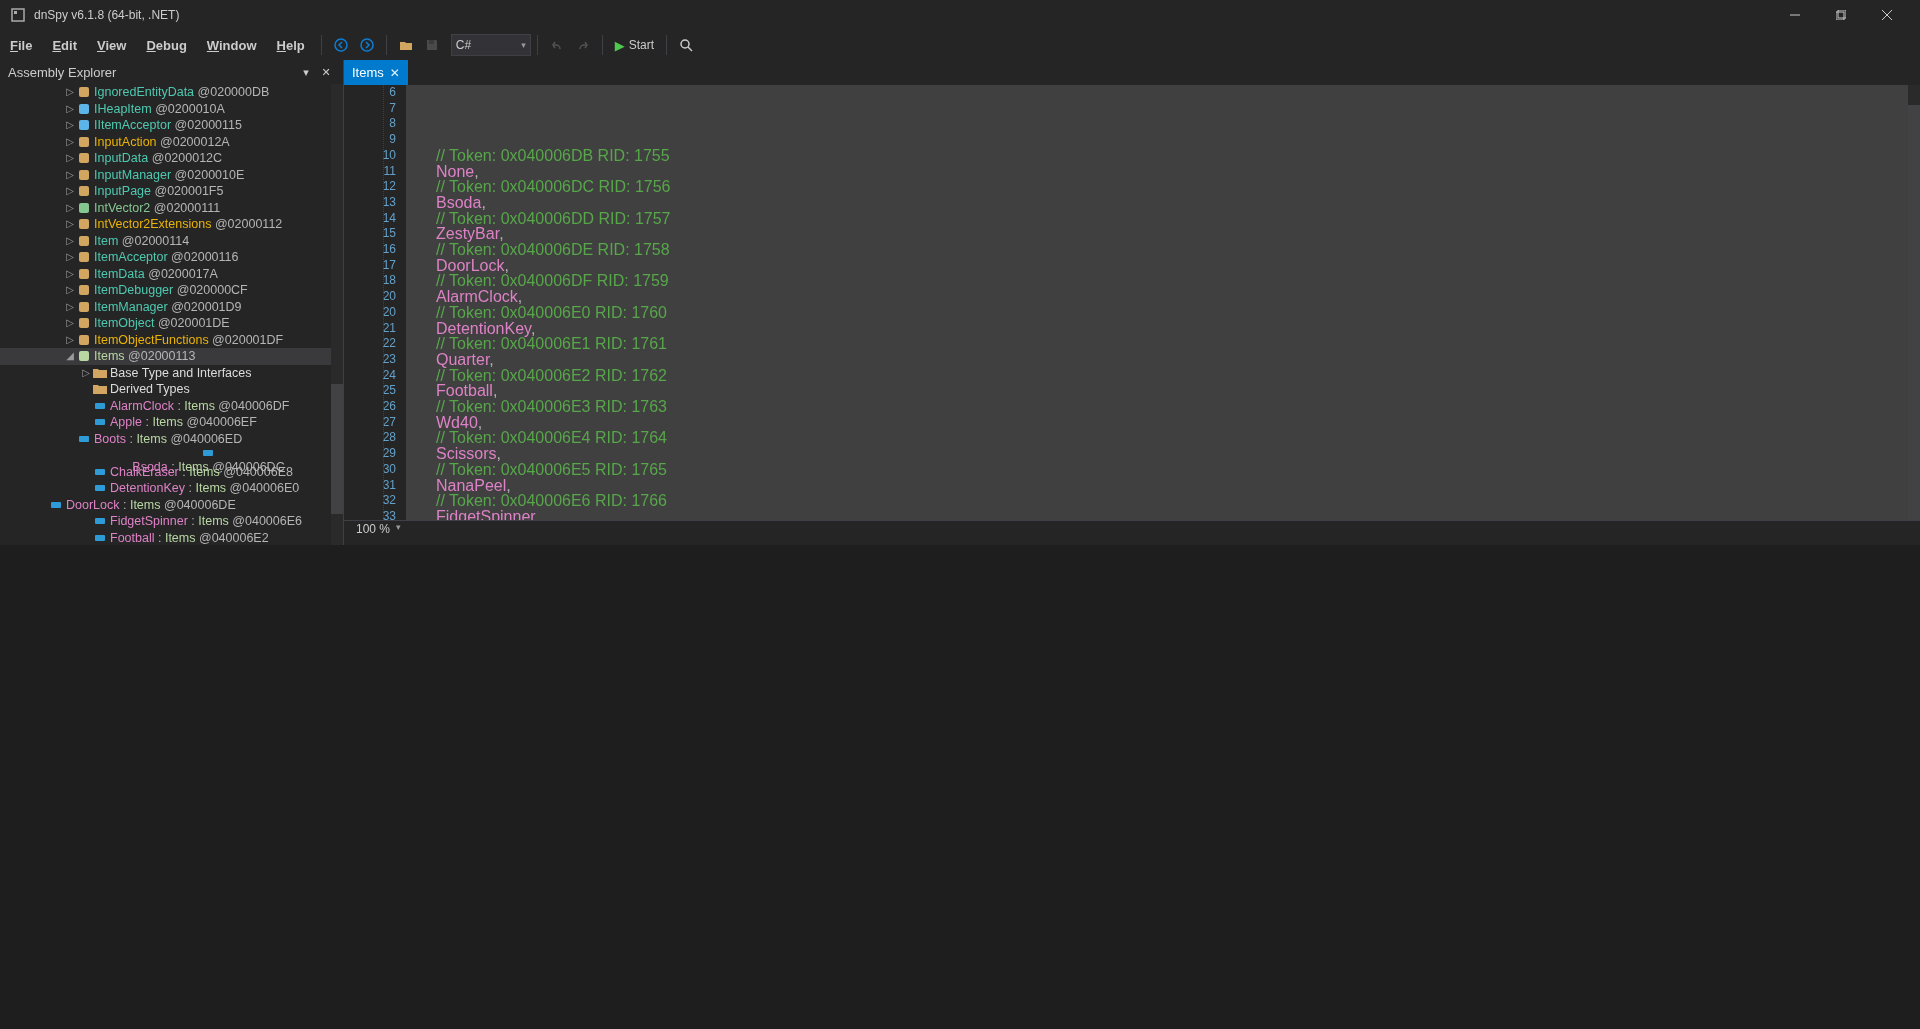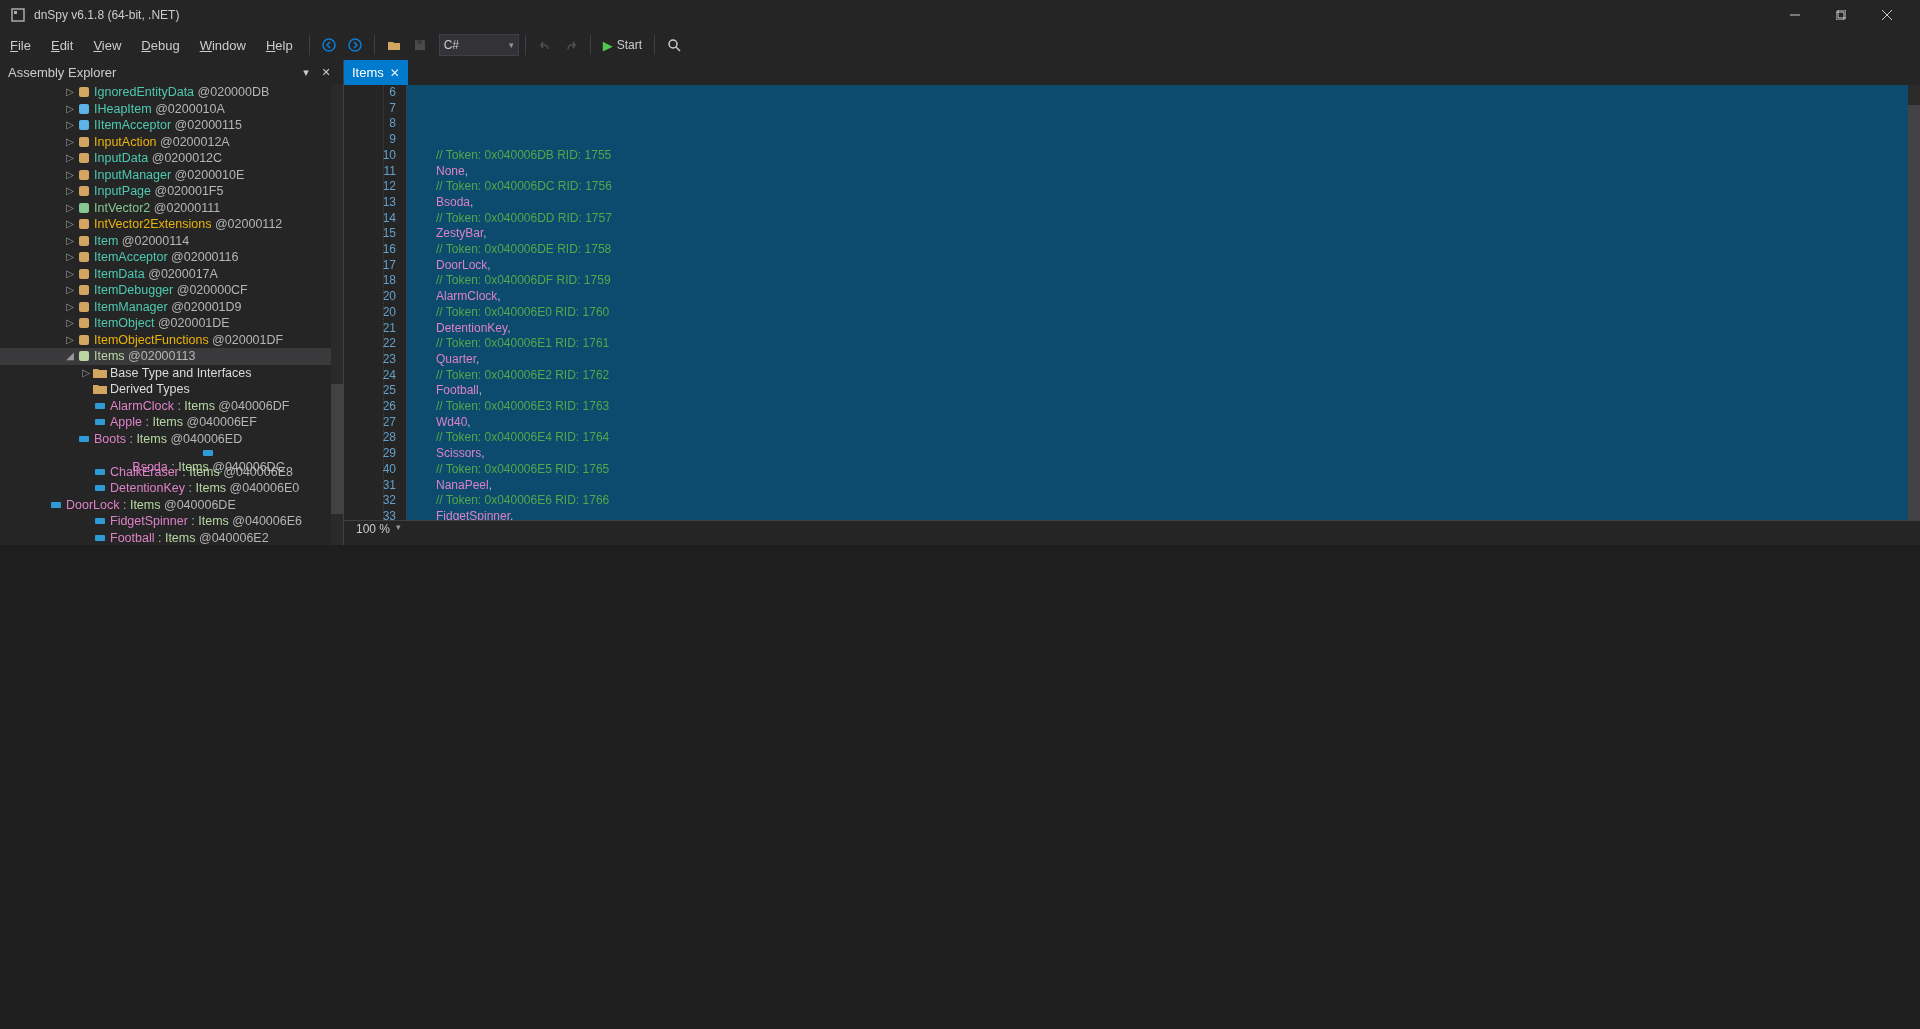--- a/index.html
+++ b/index.html
@@ -37,21 +37,21 @@
 .field-name { color: #dd82c6; } 
 .folder-name { color: #dcdcdc; }
 .token { color: #b5b5b5; }
 .tree-scroll-track { position: absolute; right: 0; top: 0; width: 12px; height: 100%; background: #2a2a2b; }
 .tree-scroll-thumb { position: absolute; width: 12px; background: #424245; }
 .tab-strip { height: 25px; display: flex; align-items: flex-end; background: #252526; }
 .tab { height: 25px; display: flex; align-items: center; padding: 0 8px; background: #007acc; color: #fff; font-size: 13px; border-radius: 0; }
 .tab .close { margin-left: 6px; font-size: 12px; cursor: pointer; opacity: 0.9; }
 .editor { flex: 1; display: flex; background: #1e1e1e; position: relative; overflow: hidden; }
 .gutter { width: 62px; background: #252526; text-align: right; padding-right: 10px; font-size: 12px; color: #64a0c8; font-family: Consolas, monospace; line-height: 15.7px; padding-top: 0; }
-.code { flex: 1; font-family: Consolas, monospace; font-size: 12px; line-height: 15.7px; background: #0c4a6e; color: #dcdcdc; white-space: pre; padding-left: 30px; position: relative; }
+.code { flex: 1; font-family: Consolas, monospace; font-size: 16px; line-height: 15.7px; background: #404040; color: #dcdcdc; white-space: pre; padding-left: 30px; position: relative; }
 .code .comment { color: #57a64a; }
 .code .enumval { color: #dd82c6; }
 .rule-line { position: absolute; top: 0; bottom: 0; border-left: 1px dotted #404040; }
 .ed-scroll-track { position: absolute; right: 0; top: 0; width: 12px; height: 100%; background: #2a2a2b; }
 .ed-scroll-thumb { position: absolute; width: 12px; background: #424245; }
 .right-column { flex: 1; display: flex; flex-direction: column; background: #252526; }
 .status-bar { height: 25px; display: flex; align-items: center; background: #252526; border-top: 1px solid #3f3f46; font-size: 12px; color: #ccc; padding: 0 8px; }
 .footer { flex: 1; background: #1e1e1e; }
 .zoom-box { display: flex; height: 22px; padding: 0 4px; }
 .zoom-box .dd-arrow { margin-left: 6px; font-size: 9px; color: #999; cursor: pointer; }
@@ -83,21 +83,21 @@
     </span>
   <span class="winbtn">
       <svg width="10" height="10">
         <line x1="0" y1="0" x2="10" y2="10" stroke="#ccc" stroke-width="1"></line>
         <line x1="10" y1="0" x2="0" y2="10" stroke="#ccc" stroke-width="1"></line>
       </svg>
     </span>
 </div>
 
 <div class="menubar">
-  <div id="menus-holder" style="display:flex;align-items:flex-start;">
+  <div id="menus-holder" style="display:flex;align-items:flex-start;font-weight:bold;">
       <div class="menu-item"><span class="underline">F</span>ile</div>
       <div class="menu-item"><span class="underline">E</span>dit</div>
       <div class="menu-item"><span class="underline">V</span>iew</div>
       <div class="menu-item"><span class="underline">D</span>ebug</div>
       <div class="menu-item"><span class="underline">W</span>indow</div>
       <div class="menu-item"><span class="underline">H</span>elp</div>
     </div>
   <span class="toolbar-divider"></span>
   <span class="toolbar-btn">
       <svg width="14" height="14">
@@ -451,21 +451,21 @@
           <div>20</div>
           <div>21</div>
           <div>22</div>
           <div>23</div>
           <div>24</div>
           <div>25</div>
           <div>26</div>
           <div>27</div>
           <div>28</div>
           <div>29</div>
-          <div>40</div>
+          <div>30</div>
           <div>31</div>
           <div>32</div>
           <div>33</div>
         </div>
       <div class="code" id="code">
         <div class="rule-line" style="left:-23px;"></div>
         <div class="rule-line" style="left:0px;"></div>
       <div><span class="comment">// Token: 0x040006DB RID: 1755</span></div><div><span class="enumval">None</span><span style="color:#b4b4b4">,</span></div><div><span class="comment">// Token: 0x040006DC RID: 1756</span></div><div><span class="enumval">Bsoda</span><span style="color:#b4b4b4">,</span></div><div><span class="comment">// Token: 0x040006DD RID: 1757</span></div><div><span class="enumval">ZestyBar</span><span style="color:#b4b4b4">,</span></div><div><span class="comment">// Token: 0x040006DE RID: 1758</span></div><div><span class="enumval">DoorLock</span><span style="color:#b4b4b4">,</span></div><div><span class="comment">// Token: 0x040006DF RID: 1759</span></div><div><span class="enumval">AlarmClock</span><span style="color:#b4b4b4">,</span></div><div><span class="comment">// Token: 0x040006E0 RID: 1760</span></div><div><span class="enumval">DetentionKey</span><span style="color:#b4b4b4">,</span></div><div><span class="comment">// Token: 0x040006E1 RID: 1761</span></div><div><span class="enumval">Quarter</span><span style="color:#b4b4b4">,</span></div><div><span class="comment">// Token: 0x040006E2 RID: 1762</span></div><div><span class="enumval">Football</span><span style="color:#b4b4b4">,</span></div><div><span class="comment">// Token: 0x040006E3 RID: 1763</span></div><div><span class="enumval">Wd40</span><span style="color:#b4b4b4">,</span></div><div><span class="comment">// Token: 0x040006E4 RID: 1764</span></div><div><span class="enumval">Scissors</span><span style="color:#b4b4b4">,</span></div><div><span class="comment">// Token: 0x040006E5 RID: 1765</span></div><div><span class="enumval">NanaPeel</span><span style="color:#b4b4b4">,</span></div><div><span class="comment">// Token: 0x040006E6 RID: 1766</span></div><div><span class="enumval">FidgetSpinner</span><span style="color:#b4b4b4">,</span></div></div>
       <div class="ed-scroll-track">
         <div class="ed-scroll-thumb" style="top:20px;height:640px;"></div>

